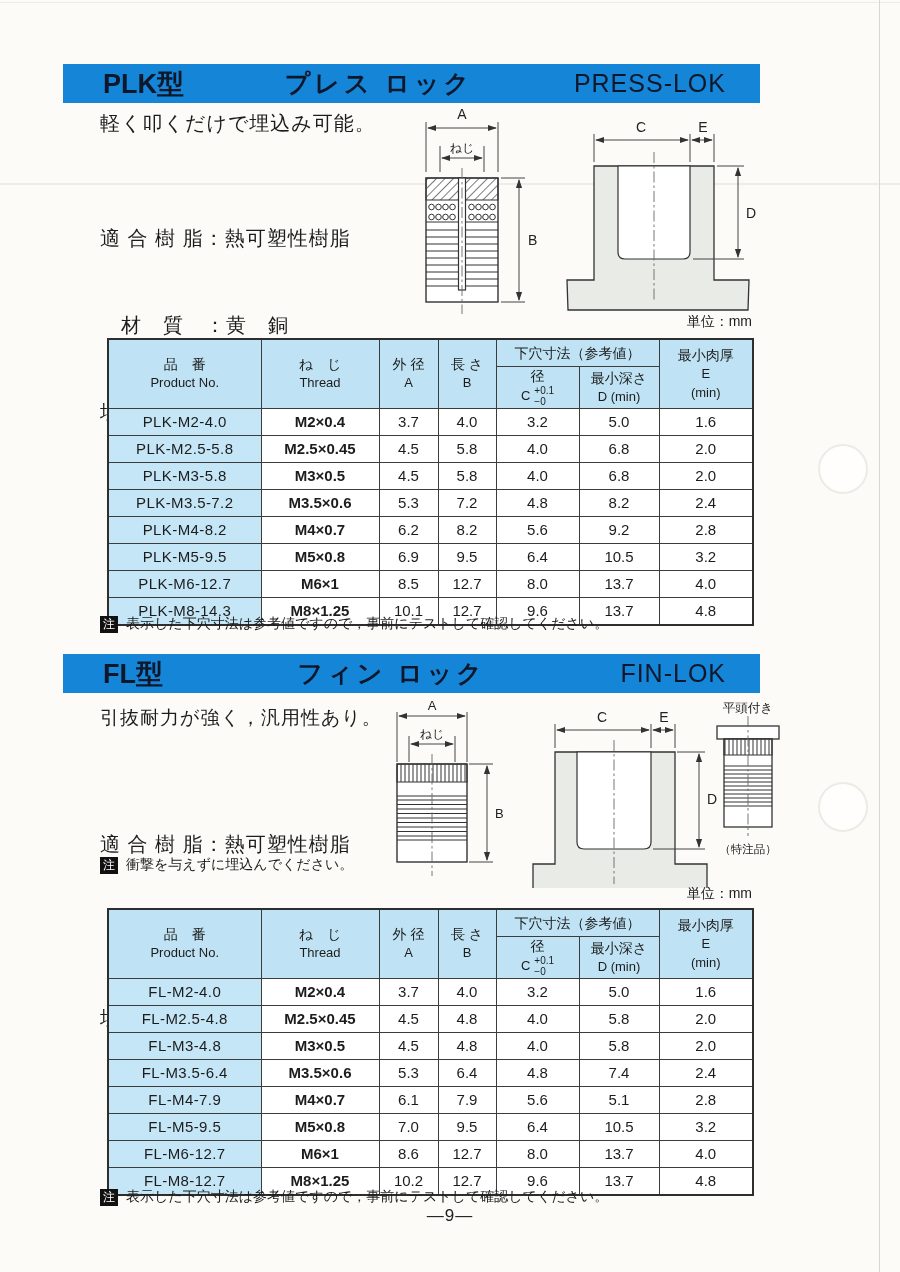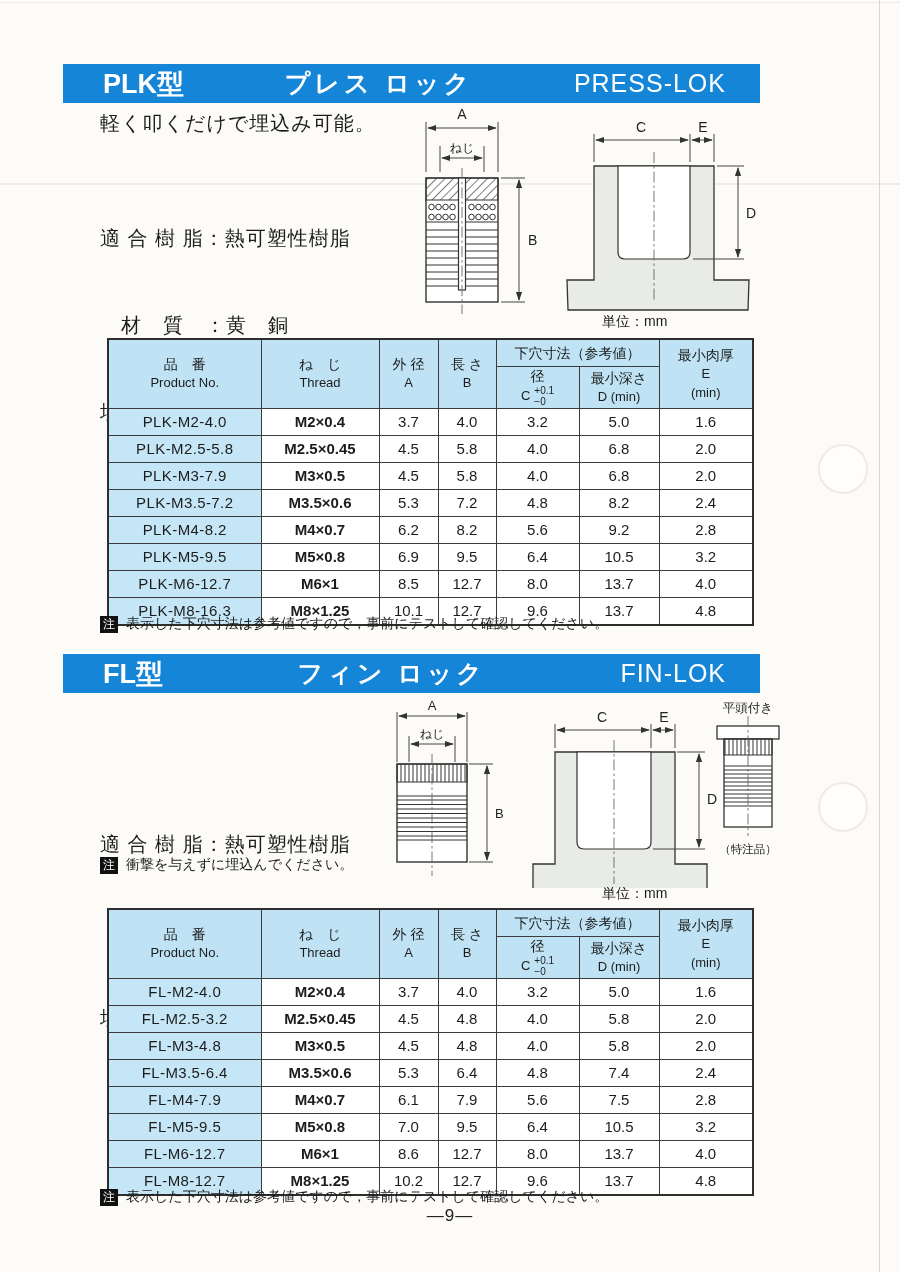--- a/index.html
+++ b/index.html
@@ -5,30 +5,30 @@
   html,body{margin:0;padding:0;}
   body{width:900px;height:1272px;background:#fcfbf8;font-family:"Liberation Sans","DejaVu Sans",sans-serif;color:#1c1c1c;overflow:hidden;}
   #page{position:relative;width:900px;height:1272px;background:#fcfbf8;}
 
   
   .scan-line{position:absolute;left:0;width:100%;height:1px;background:#eeece6;}
   .edge-right{position:absolute;left:879px;top:0;width:1px;height:1272px;background:#d8d6d1;}
   .binder-hole{position:absolute;width:46px;height:46px;border-radius:50%;background:#fffefd;border:2px solid #edebe5;}
 
   
-  .banner{position:absolute;left:63px;width:697px;height:39px;background:#1585d8;color:#ffffff;display:flex;align-items:center;justify-content:space-between;padding:0 34px 0 40px;box-sizing:border-box;}
+  .banner{position:absolute;left:63px;width:697px;height:39px;background:#1585d8;color:#0f172a;display:flex;align-items:center;justify-content:space-between;padding:0 34px 0 40px;box-sizing:border-box;}
   .banner .model{font-size:27px;font-weight:600;}
   .banner .title-ja{font-size:25px;font-weight:600;letter-spacing:4px;}
   .banner .title-en{font-size:25px;font-weight:500;letter-spacing:1px;}
 
   .tagline{position:absolute;left:100px;font-size:20px;letter-spacing:1px;}
   .tagline2{position:absolute;left:100px;font-size:19px;line-height:30px;letter-spacing:1px;}
   .specs{position:absolute;left:100px;font-size:20px;line-height:29px;white-space:pre;letter-spacing:1px;}
 
-  .unit{position:absolute;width:150px;left:602px;text-align:left;font-size:14px;}
+  .unit{position:absolute;width:150px;left:602px;text-align:right;font-size:14px;}
 
   
   table.spec{position:absolute;left:107px;border-collapse:collapse;table-layout:fixed;width:645px;background:#fff;border:2px solid #2e2e2e;padding-left:16px;}
   table.spec th,table.spec td{border:1px solid #3c3c3c;padding:0;text-align:center;}
   table.spec th{background:#bfe3f4;font-weight:400;font-size:14px;line-height:1.3;}
   table.spec th .en{font-size:13px;}
   tr.h1{height:27px;}
   tr.h2{height:40px;}
   table.spec td{height:26px;font-size:15px;}
   td.c-prod{background:#c5e6f6;text-align:left;padding-left:24px;letter-spacing:0.4px;}
@@ -189,21 +189,21 @@
         <tr>
           <td class="c-prod">PLK-M2.5-5.8</td>
           <td class="c-thread">M2.5×0.45</td>
           <td class="c-val">4.5</td>
           <td class="c-val">5.8</td>
           <td class="c-val">4.0</td>
           <td class="c-val">6.8</td>
           <td class="c-val">2.0</td>
         </tr>
         <tr>
-          <td class="c-prod">PLK-M3-7.9</td>
+          <td class="c-prod">PLK-M3-5.8</td>
           <td class="c-thread">M3×0.5</td>
           <td class="c-val">4.5</td>
           <td class="c-val">5.8</td>
           <td class="c-val">4.0</td>
           <td class="c-val">6.8</td>
           <td class="c-val">2.0</td>
         </tr>
         <tr>
           <td class="c-prod">PLK-M3.5-7.2</td>
           <td class="c-thread">M3.5×0.6</td>
@@ -234,21 +234,21 @@
         <tr>
           <td class="c-prod">PLK-M6-12.7</td>
           <td class="c-thread">M6×1</td>
           <td class="c-val">8.5</td>
           <td class="c-val">12.7</td>
           <td class="c-val">8.0</td>
           <td class="c-val">13.7</td>
           <td class="c-val">4.0</td>
         </tr>
         <tr>
-          <td class="c-prod">PLK-M8-16.3</td>
+          <td class="c-prod">PLK-M8-14.3</td>
           <td class="c-thread">M8×1.25</td>
           <td class="c-val">10.1</td>
           <td class="c-val">12.7</td>
           <td class="c-val">9.6</td>
           <td class="c-val">13.7</td>
           <td class="c-val">4.8</td>
         </tr>
       </tbody>
   </table>
 
@@ -257,20 +257,21 @@
     <span>表示した下穴寸法は参考値ですので，事前にテストして確認してください。</span>
   </div>
 
   <div class="banner" style="top:654px">
     <span class="model">FL型</span>
     <span class="title-ja">フィン ロック</span>
     <span class="title-en">FIN-LOK</span>
   </div>
 
   <div class="tagline2" style="top:703px">
+    <div>引抜耐力が強く，汎用性あり。</div>
   </div>
 
   <div class="specs" style="top:772px">
     <div>適 合 樹 脂：熱可塑性樹脂</div>
     <div>　材　質　：黄　銅</div>
     <div>埋込み方式：加　圧</div>
   </div>
 
   <div class="note" style="top:856px">
     <span class="nbox">注</span>
@@ -392,21 +393,21 @@
         <tr>
           <td class="c-prod">FL-M2-4.0</td>
           <td class="c-thread">M2×0.4</td>
           <td class="c-val">3.7</td>
           <td class="c-val">4.0</td>
           <td class="c-val">3.2</td>
           <td class="c-val">5.0</td>
           <td class="c-val">1.6</td>
         </tr>
         <tr>
-          <td class="c-prod">FL-M2.5-3.2</td>
+          <td class="c-prod">FL-M2.5-4.8</td>
           <td class="c-thread">M2.5×0.45</td>
           <td class="c-val">4.5</td>
           <td class="c-val">4.8</td>
           <td class="c-val">4.0</td>
           <td class="c-val">5.8</td>
           <td class="c-val">2.0</td>
         </tr>
         <tr>
           <td class="c-prod">FL-M3-4.8</td>
           <td class="c-thread">M3×0.5</td>
@@ -424,21 +425,21 @@
           <td class="c-val">4.8</td>
           <td class="c-val">7.4</td>
           <td class="c-val">2.4</td>
         </tr>
         <tr>
           <td class="c-prod">FL-M4-7.9</td>
           <td class="c-thread">M4×0.7</td>
           <td class="c-val">6.1</td>
           <td class="c-val">7.9</td>
           <td class="c-val">5.6</td>
-          <td class="c-val">7.5</td>
+          <td class="c-val">5.1</td>
           <td class="c-val">2.8</td>
         </tr>
         <tr>
           <td class="c-prod">FL-M5-9.5</td>
           <td class="c-thread">M5×0.8</td>
           <td class="c-val">7.0</td>
           <td class="c-val">9.5</td>
           <td class="c-val">6.4</td>
           <td class="c-val">10.5</td>
           <td class="c-val">3.2</td>

